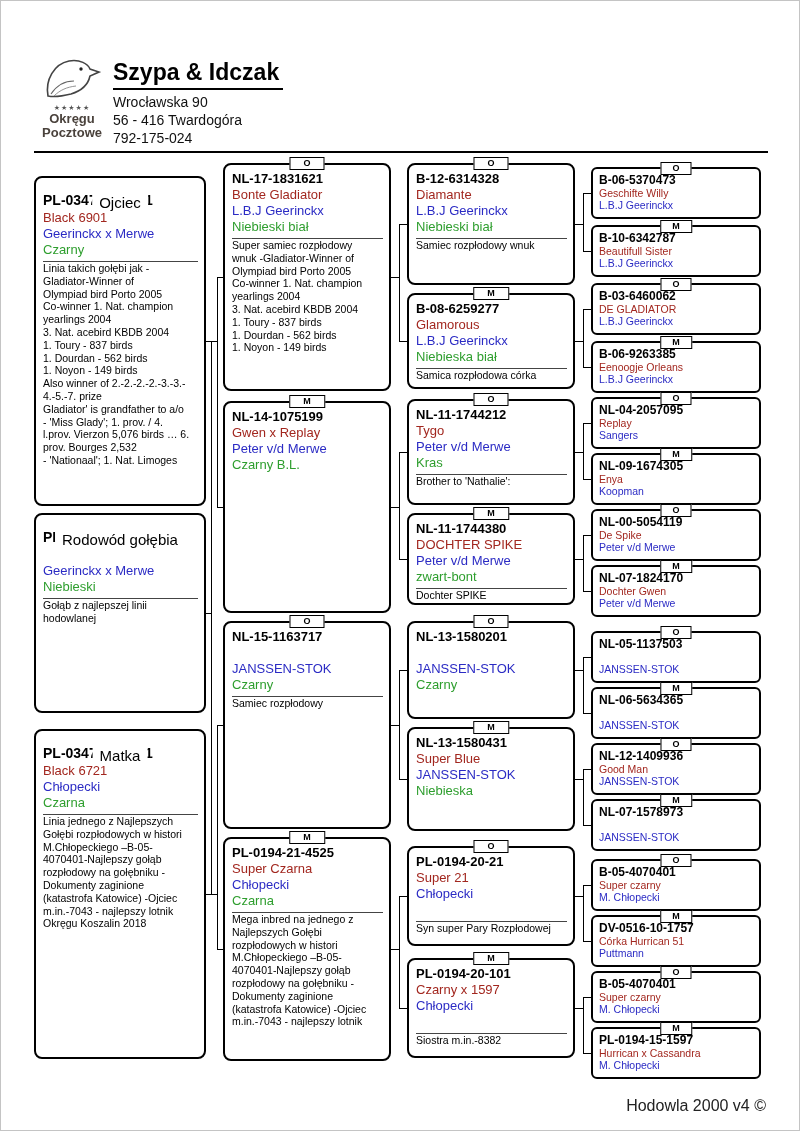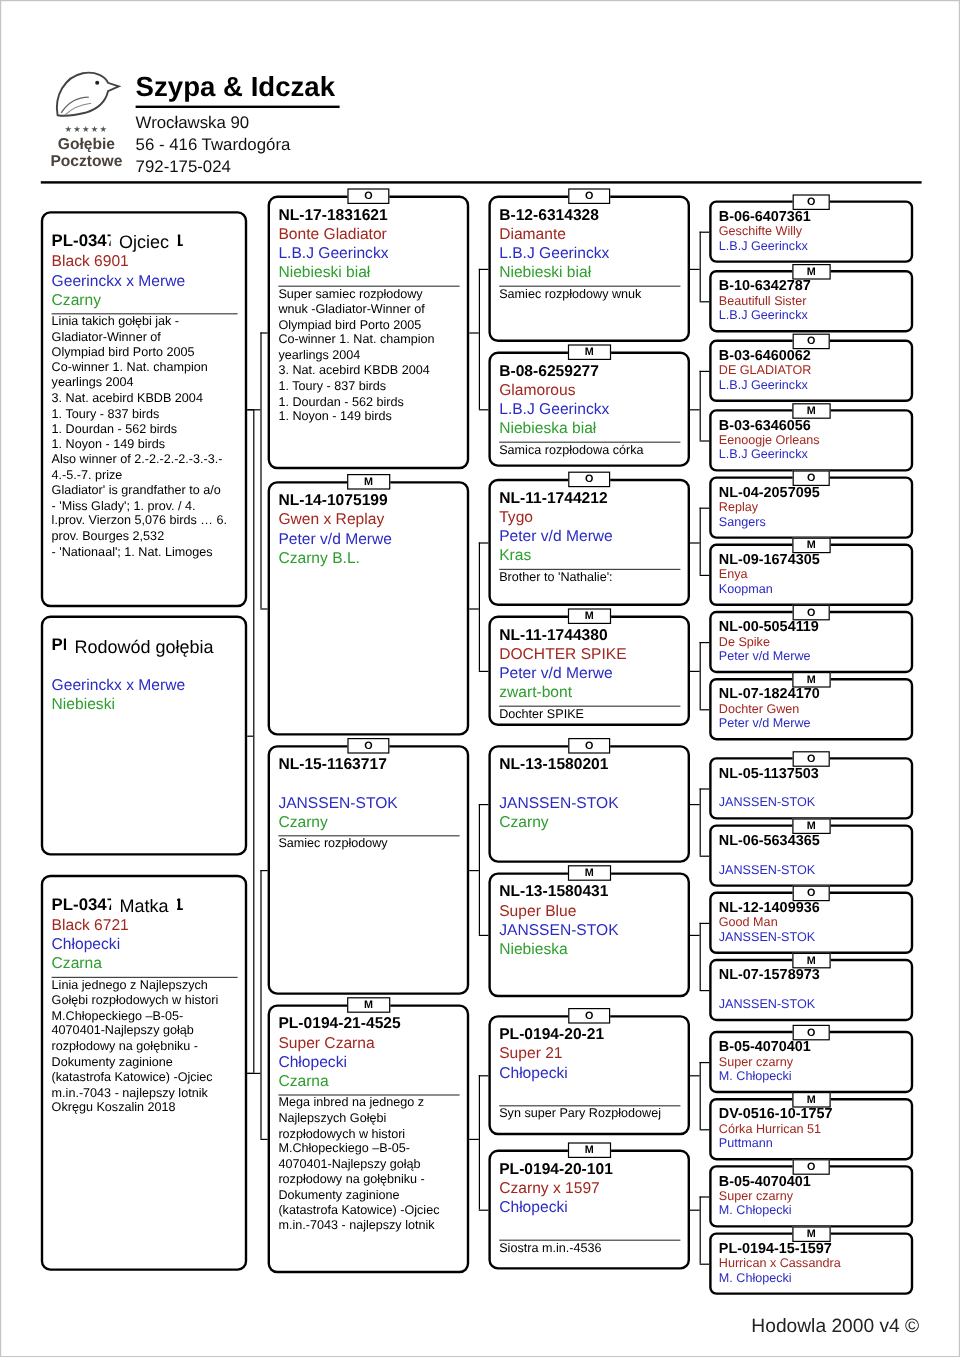--- a/index.html
+++ b/index.html
@@ -47,21 +47,21 @@
 <div class="page">
 
   <div class="logo">
     <svg width="64" height="44" viewBox="0 0 64 44">
       <path d="M8 40 C5 24 14 8 29 5 C40 3 48 8 50 13 L59 16 L50 20 C48 29 41 35 31 38 C23 40 13 41 8 40 Z" fill="#ffffff" stroke="#444" stroke-width="1.6"></path>
       <circle cx="41" cy="13" r="1.7" fill="#222"></circle>
       <path d="M11 38 C17 29 25 25 34 25" stroke="#666" stroke-width="1.1" fill="none"></path>
       <path d="M14 40 C20 34 27 31 36 30" stroke="#888" stroke-width="0.9" fill="none"></path>
     </svg>
     <div class="stars">★★★★★</div>
-    <div class="cap">Gołębie</div>
+    <div class="cap">Okręgu</div>
     <div class="cap">Pocztowe</div>
   </div>
   <div class="title">Szypa &amp; Idczak</div>
   <div class="addr a1">Wrocławska 90</div>
   <div class="addr a2">56 - 416  Twardogóra</div>
   <div class="addr a3">792-175-024</div>
   <div class="hrule"></div>
 
   <div id="connectors">
       <div class="conn" style="left: 205px; top: 612px; width: 5px; height: 1px;"></div>
@@ -149,20 +149,22 @@
 prov. Bourges 2,532
 - 'Nationaal'; 1. Nat. Limoges</div>
   </div>
 
   <div class="box big" style="left:33px;top:512px;width:172px;height:200px">
     <div class="tab big">Rodowód gołębia</div>
     <div class="ring">PL-0347-25-874</div>
     <div class="nm"></div>
     <div class="br">Geerinckx x Merwe</div>
     <div class="cl">Niebieski</div>
+    <div class="desc">Gołąb z najlepszej linii
+hodowlanej</div>
   </div>
 
   <div class="box big" style="left:33px;top:728px;width:172px;height:330px">
     <div class="tab big">Matka</div>
     <div class="ring">PL-0347-22-6721</div>
     <div class="nm">Black 6721</div>
     <div class="br">Chłopecki</div>
     <div class="cl">Czarna</div>
     <div class="desc">Linia jednego z Najlepszych
 Gołębi rozpłodowych w histori
@@ -286,44 +288,44 @@
     <div class="cl"></div>
     <div class="desc">Syn super Pary Rozpłodowej</div>
   </div>
 
   <div class="box" style="left:406px;top:957px;width:168px;height:100px">
     <div class="tab">M</div>
     <div class="ring">PL-0194-20-101</div>
     <div class="nm">Czarny x 1597</div>
     <div class="br">Chłopecki</div>
     <div class="cl"></div>
-    <div class="desc">Siostra m.in.-4536</div>
+    <div class="desc">Siostra m.in.-8382</div>
   </div>
 
   <div class="box g4" style="left:590px;top:166px;width:170px;height:52px">
     <div class="tab">O</div>
-    <div class="ring">B-06-6407361</div>
+    <div class="ring">B-06-5370473</div>
     <div class="nm">Geschifte Willy</div>
     <div class="br">L.B.J Geerinckx</div>
   </div>
   <div class="box g4" style="left:590px;top:224px;width:170px;height:52px">
     <div class="tab">M</div>
     <div class="ring">B-10-6342787</div>
     <div class="nm">Beautifull Sister</div>
     <div class="br">L.B.J Geerinckx</div>
   </div>
   <div class="box g4" style="left:590px;top:282px;width:170px;height:52px">
     <div class="tab">O</div>
     <div class="ring">B-03-6460062</div>
     <div class="nm">DE GLADIATOR</div>
     <div class="br">L.B.J Geerinckx</div>
   </div>
   <div class="box g4" style="left:590px;top:340px;width:170px;height:52px">
     <div class="tab">M</div>
-    <div class="ring">B-03-6346056</div>
+    <div class="ring">B-06-9263385</div>
     <div class="nm">Eenoogje Orleans</div>
     <div class="br">L.B.J Geerinckx</div>
   </div>
   <div class="box g4" style="left:590px;top:396px;width:170px;height:52px">
     <div class="tab">O</div>
     <div class="ring">NL-04-2057095</div>
     <div class="nm">Replay</div>
     <div class="br">Sangers</div>
   </div>
   <div class="box g4" style="left:590px;top:452px;width:170px;height:52px">

